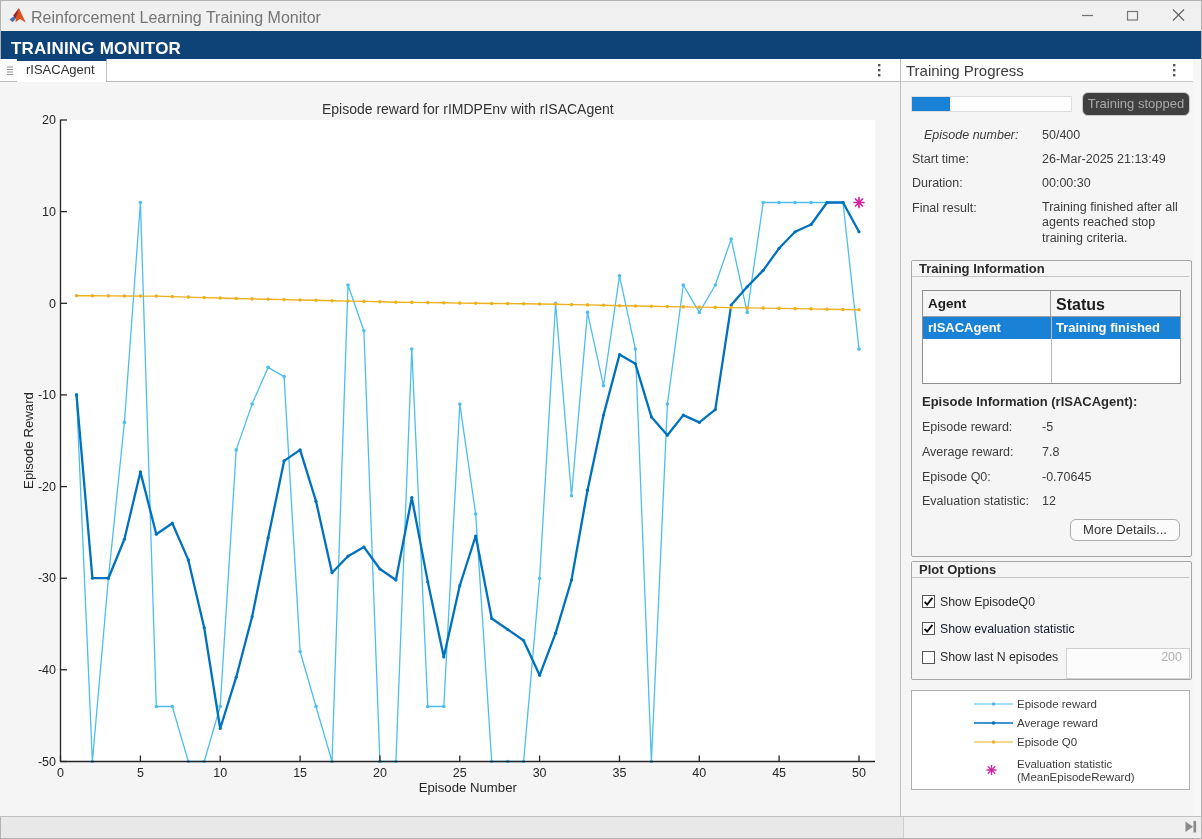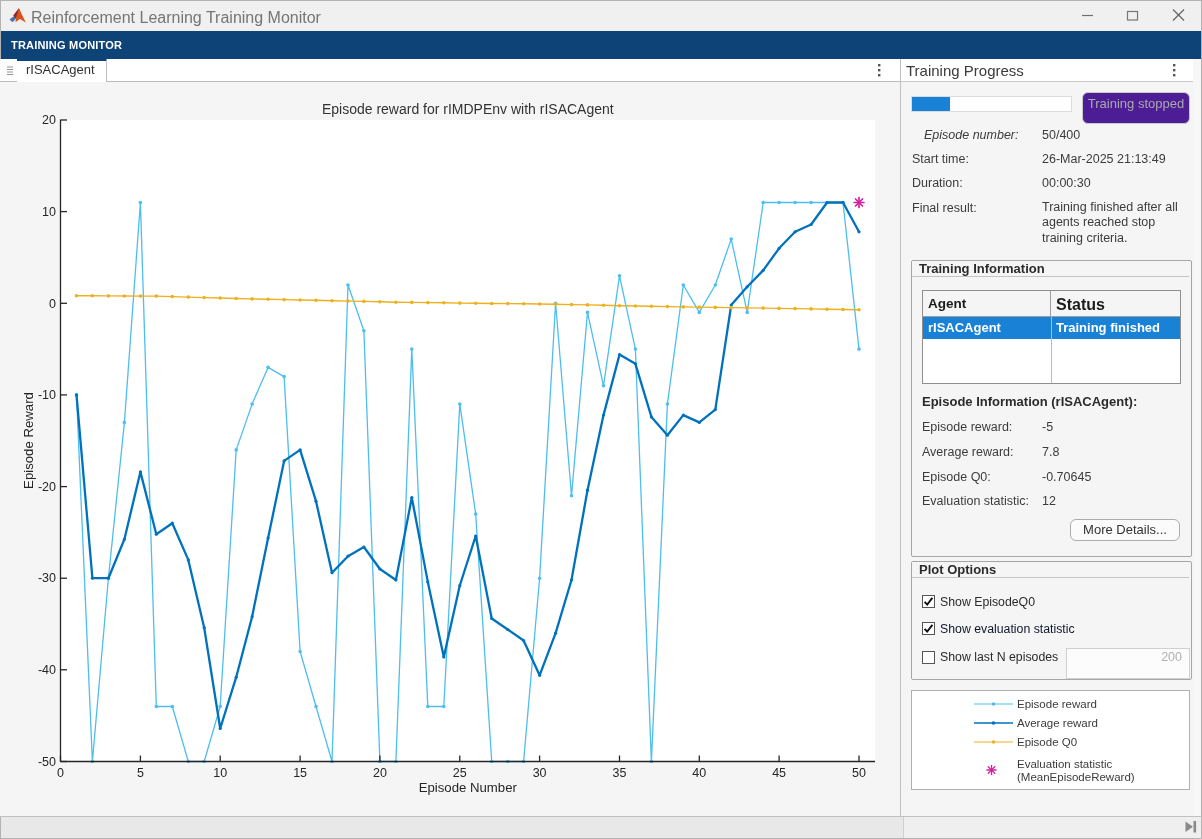--- a/index.html
+++ b/index.html
@@ -5,21 +5,21 @@
   html,body{margin:0;padding:0;}
   body{width:1202px;height:839px;position:relative;overflow:hidden;
        font-family:"Liberation Sans",sans-serif;background:#f5f5f5;
        box-shadow:inset 0 0 0 1px #b3b3b3;}
   .abs{position:absolute;}
   
   #titlebar{left:1px;top:1px;width:1200px;height:30px;background:#f0f0f0;}
   #titletext{left:31px;top:8.5px;font-size:16px;color:#757575;}
   
   #navbar{left:1px;top:31px;width:1200px;height:28px;background:#0e4377;}
-  #navbar span{position:absolute;left:10px;top:8px;font-size:11px;font-weight:bold;color:#fff;letter-spacing:.2px;}
+  #navbar span{position:absolute;left:10px;top:8px;font-size:17px;font-weight:bold;color:#fff;letter-spacing:.2px;}
   
   #tabstrip{left:0;top:59px;width:900px;height:22px;background:#fff;border-bottom:1px solid #bbb;}
   #tabstrip .lrail{position:absolute;left:0;top:0;width:17px;height:22px;background:#fdfdfd;}
   #tab1{position:absolute;left:17px;top:-1px;width:90px;height:25px;background:#fff;
         border-top:3px solid #0e4377;border-right:1px solid #c0c0c0;box-sizing:border-box;
         font-size:13px;color:#333;text-align:left;padding-left:9px;line-height:18px;}
   
   #docarea{left:0;top:82px;width:900px;height:734px;background:#f5f5f5;}
   
   #vsep{left:900px;top:59px;width:1px;height:757px;background:#c0c0c0;}
@@ -309,21 +309,21 @@
   <g fill="#555">
       <rect x="2" y="2" width="2.4" height="2.4"></rect>
       <rect x="2" y="7" width="2.4" height="2.4"></rect>
       <rect x="2" y="12" width="2.4" height="2.4"></rect>
     </g>
 </svg>
 <div class="abs" id="scrollrail"></div>
 <div class="abs" style="left:911px;top:96px;width:159px;height:14px;background:#fff;border:1px solid #dcdcdc;">
     <div style="width:38px;height:14px;background:#1982d7;"></div>
   </div>
-<div class="btn" style="left:1082px;top:92px;width:108px;height:32px;color:#a9a9a9;line-height:22px;background:#4c1d95;">Training stopped</div>
+<div class="btn" style="left:1082px;top:92px;width:108px;height:24px;color:#a9a9a9;line-height:22px;background:#404040;">Training stopped</div>
 <div class="t" style="left:924px;top:126.5px;line-height:16px;font-style:italic;">Episode number:</div>
 <div class="t" style="left:1042px;top:126.5px;line-height:16px;">50/400</div>
 <div class="t" style="left:912px;top:151.4px;line-height:16px;">Start time:</div>
 <div class="t" style="left:1042px;top:151.4px;line-height:16px;">26-Mar-2025 21:13:49</div>
 <div class="t" style="left:912px;top:175.3px;line-height:16px;">Duration:</div>
 <div class="t" style="left:1042px;top:175.3px;line-height:16px;">00:00:30</div>
 <div class="t" style="left:912px;top:199.9px;line-height:16px;">Final result:</div>
 <div class="t" style="left:1042px;top:199.9px;line-height:15.6px;white-space:normal;width:140px;">Training finished after all agents reached stop training criteria.</div>
 <div class="box" style="left:911px;top:260px;width:279px;height:295px;"></div>
 <div class="abs" style="left:912px;top:261px;width:277px;height:15px;border-bottom:1px solid #c4c4c4;background:#f5f5f5;"></div>

